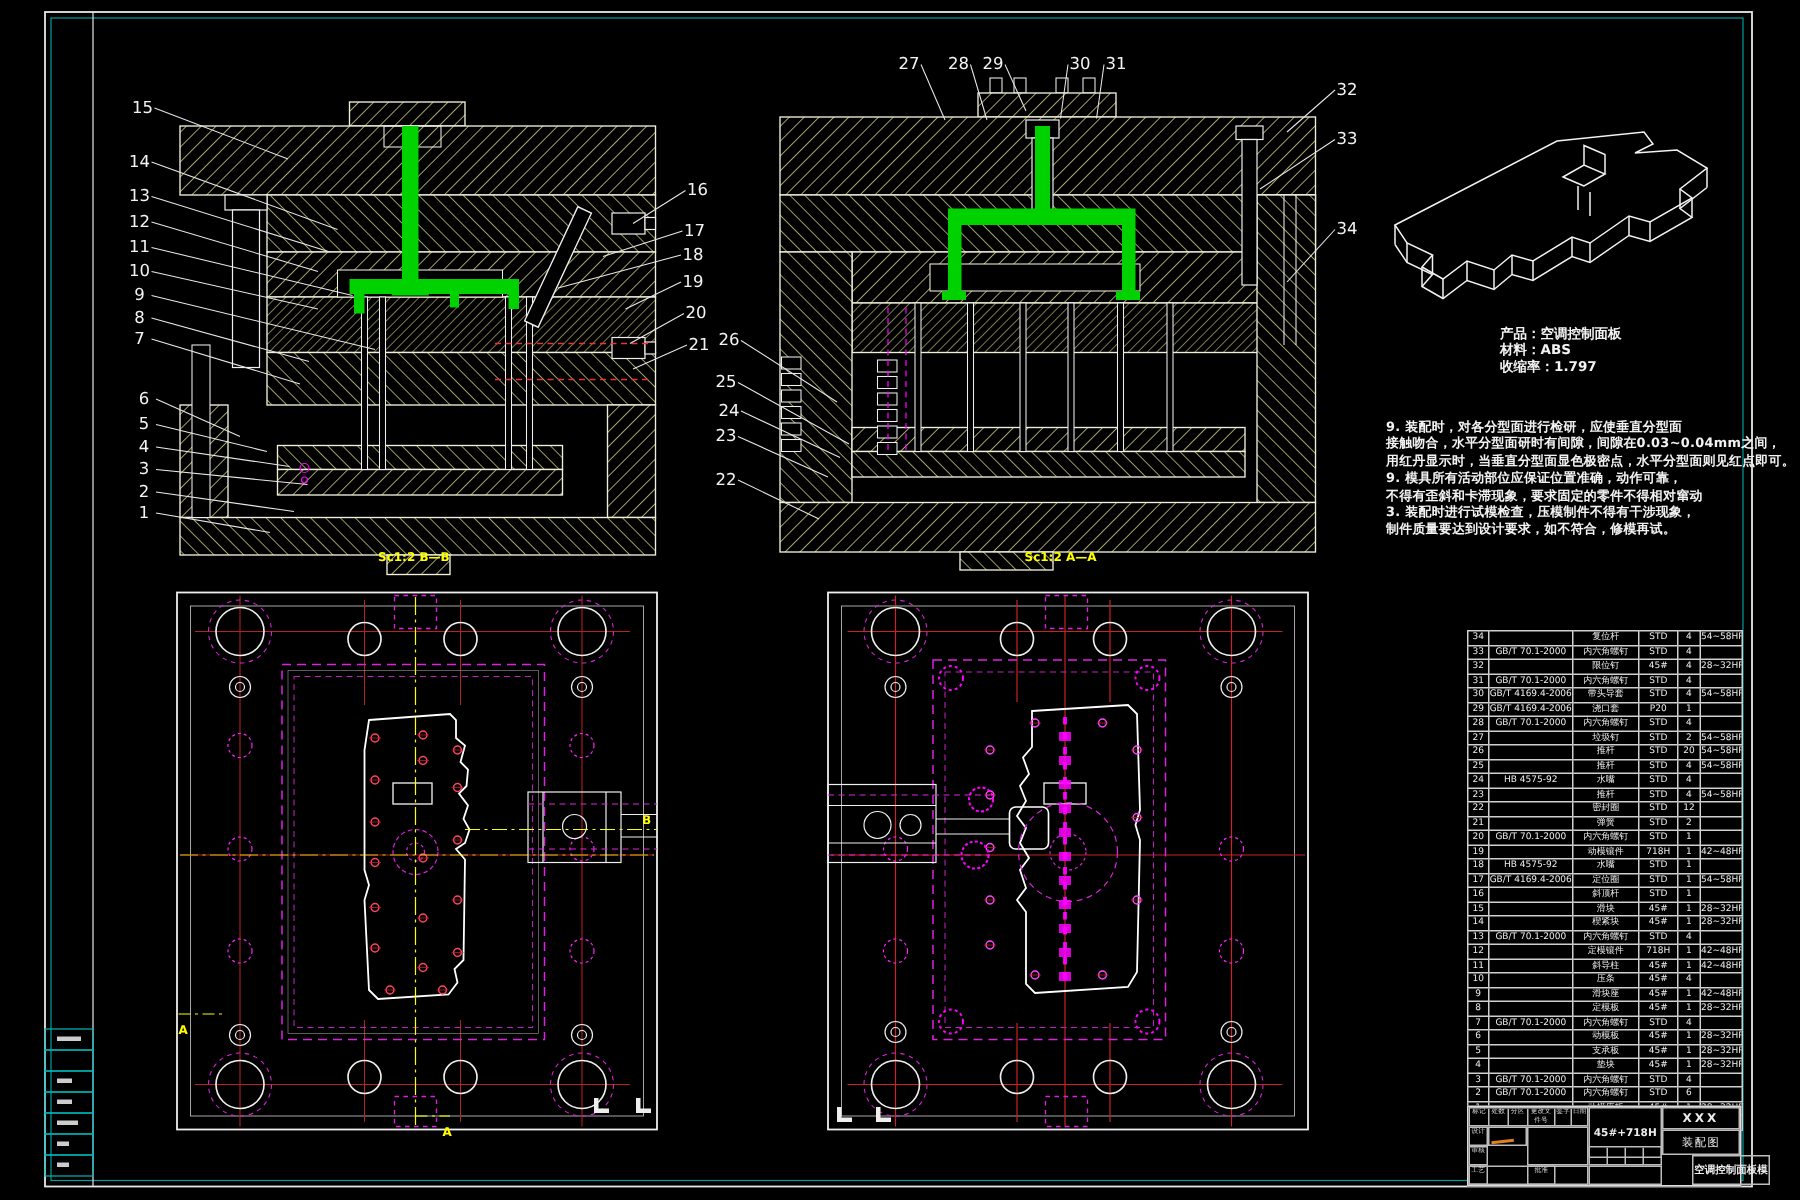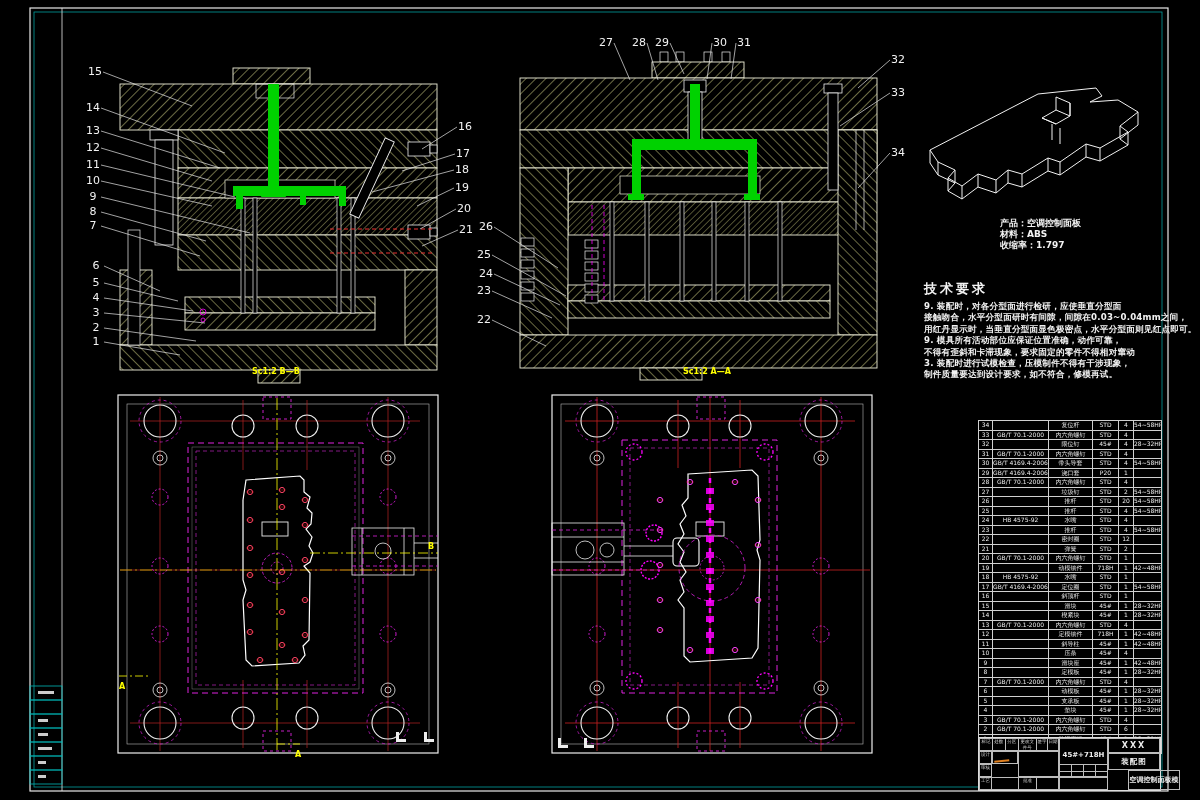--- a/index.html
+++ b/index.html
@@ -15,21 +15,21 @@
   .tech-lines div{font-size:8.6px;line-height:11.4px;font-weight:bold;white-space:nowrap;letter-spacing:0.2px;}
   table.bom{position:absolute;left:978px;top:420px;width:183px;border-collapse:collapse;table-layout:fixed;z-index:3;background:#000;}
   table.bom td{border:0.5px solid #d0d0d0;color:#ececec;font-size:6px;line-height:8.5px;height:8.5px;
     padding:0;overflow:hidden;white-space:nowrap;text-align:center;}
   table.bom tr.hdr td{font-size:6.5px;font-weight:bold;}
   .tb{position:absolute;left:978px;top:737px;width:181px;height:52px;border:1px solid #dddddd;color:#ececec;z-index:3;background:#000;}
   .tb .cell{position:absolute;box-sizing:border-box;border:0.5px solid #bdbdbd;overflow:hidden;}
   .tb .lbl{font-size:4.5px;line-height:6px;color:#d8d8d8;text-align:center;}
   .tb .mat{font-size:7px;font-weight:bold;display:flex;align-items:center;justify-content:center;}
   .tb .code{font-size:8px;font-weight:bold;display:flex;align-items:center;justify-content:center;letter-spacing:2px;}
-  .tb .doc{font-size:7.5px;font-weight:bold;display:flex;align-items:center;justify-content:center;letter-spacing:1px;}
+  .tb .doc{font-size:7.5px;font-weight:normal;display:flex;align-items:center;justify-content:center;letter-spacing:1px;}
   .tb .ttl{font-size:7px;font-weight:bold;display:flex;align-items:center;justify-content:center;white-space:nowrap;margin-left:20px;}
   .sig-mark{position:absolute;left:15px;top:17px;width:15px;height:5px;border-bottom:2px solid #e08020;transform:rotate(-6deg);}
 </style>
 </head>
 <body>
 
 <div class="sheet">
 
 <svg class="linework" width="1200" height="800" viewBox="0 0 1200 800">
   <defs>
@@ -528,21 +528,20 @@
       </g>
 </svg>
 
 <div class="abs product">
   <div>产品：空调控制面板</div>
   <div>材料：ABS</div>
   <div>收缩率：1.797</div>
 </div>
 
 <div class="abs tech">
-  <div class="tech-title">技术要求</div>
   <div class="tech-lines">
         <div>9. 装配时，对各分型面进行检研，应使垂直分型面</div>
         <div>接触吻合，水平分型面研时有间隙，间隙在0.03~0.04mm之间，</div>
         <div>用红丹显示时，当垂直分型面显色极密点，水平分型面则见红点即可。</div>
         <div>9. 模具所有活动部位应保证位置准确，动作可靠，</div>
         <div>不得有歪斜和卡滞现象，要求固定的零件不得相对窜动</div>
         <div>3. 装配时进行试模检查，压模制件不得有干涉现象，</div>
         <div>制件质量要达到设计要求，如不符合，修模再试。</div>
       </div>
 </div>

